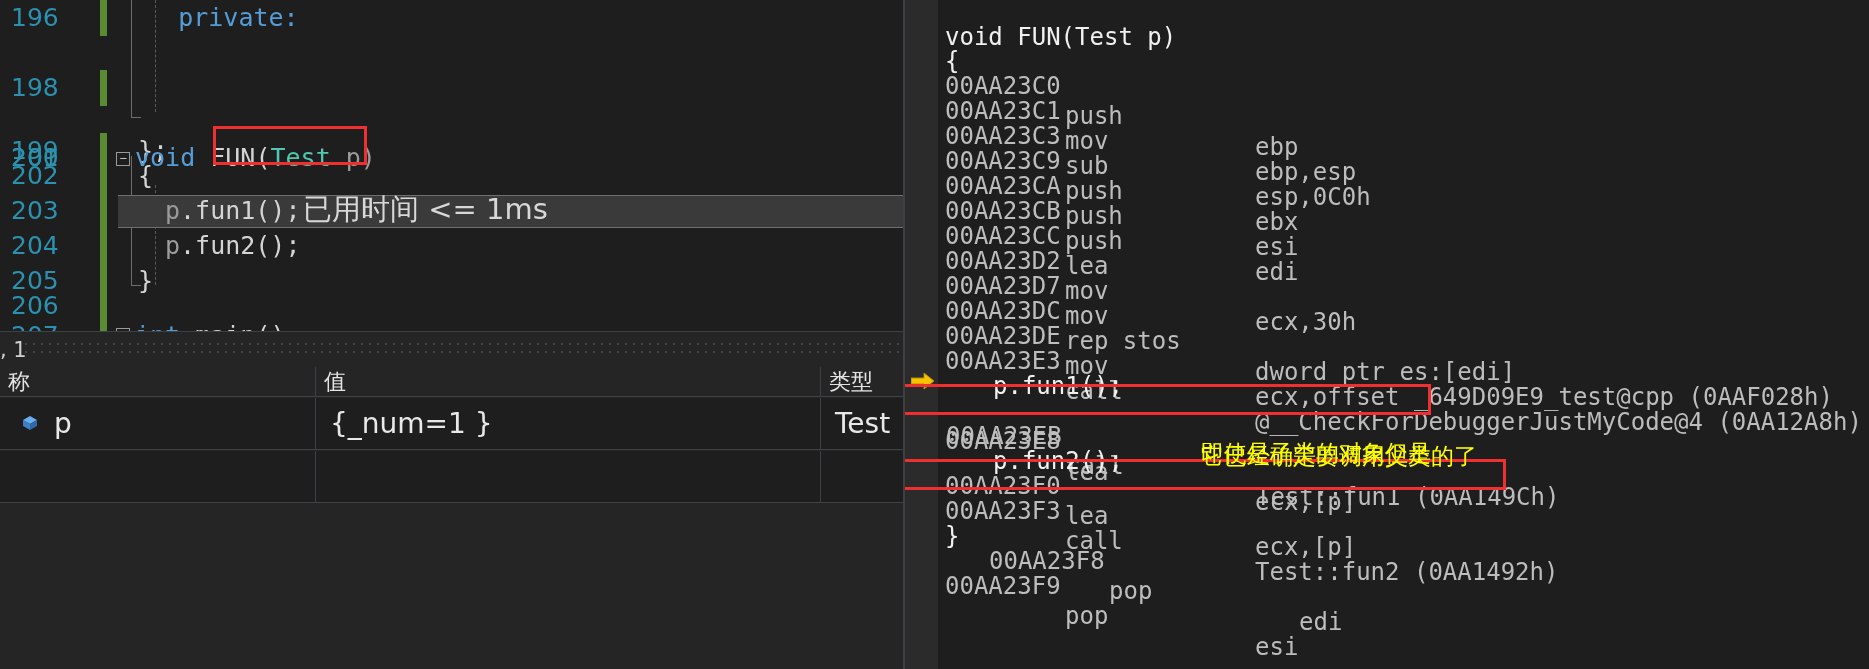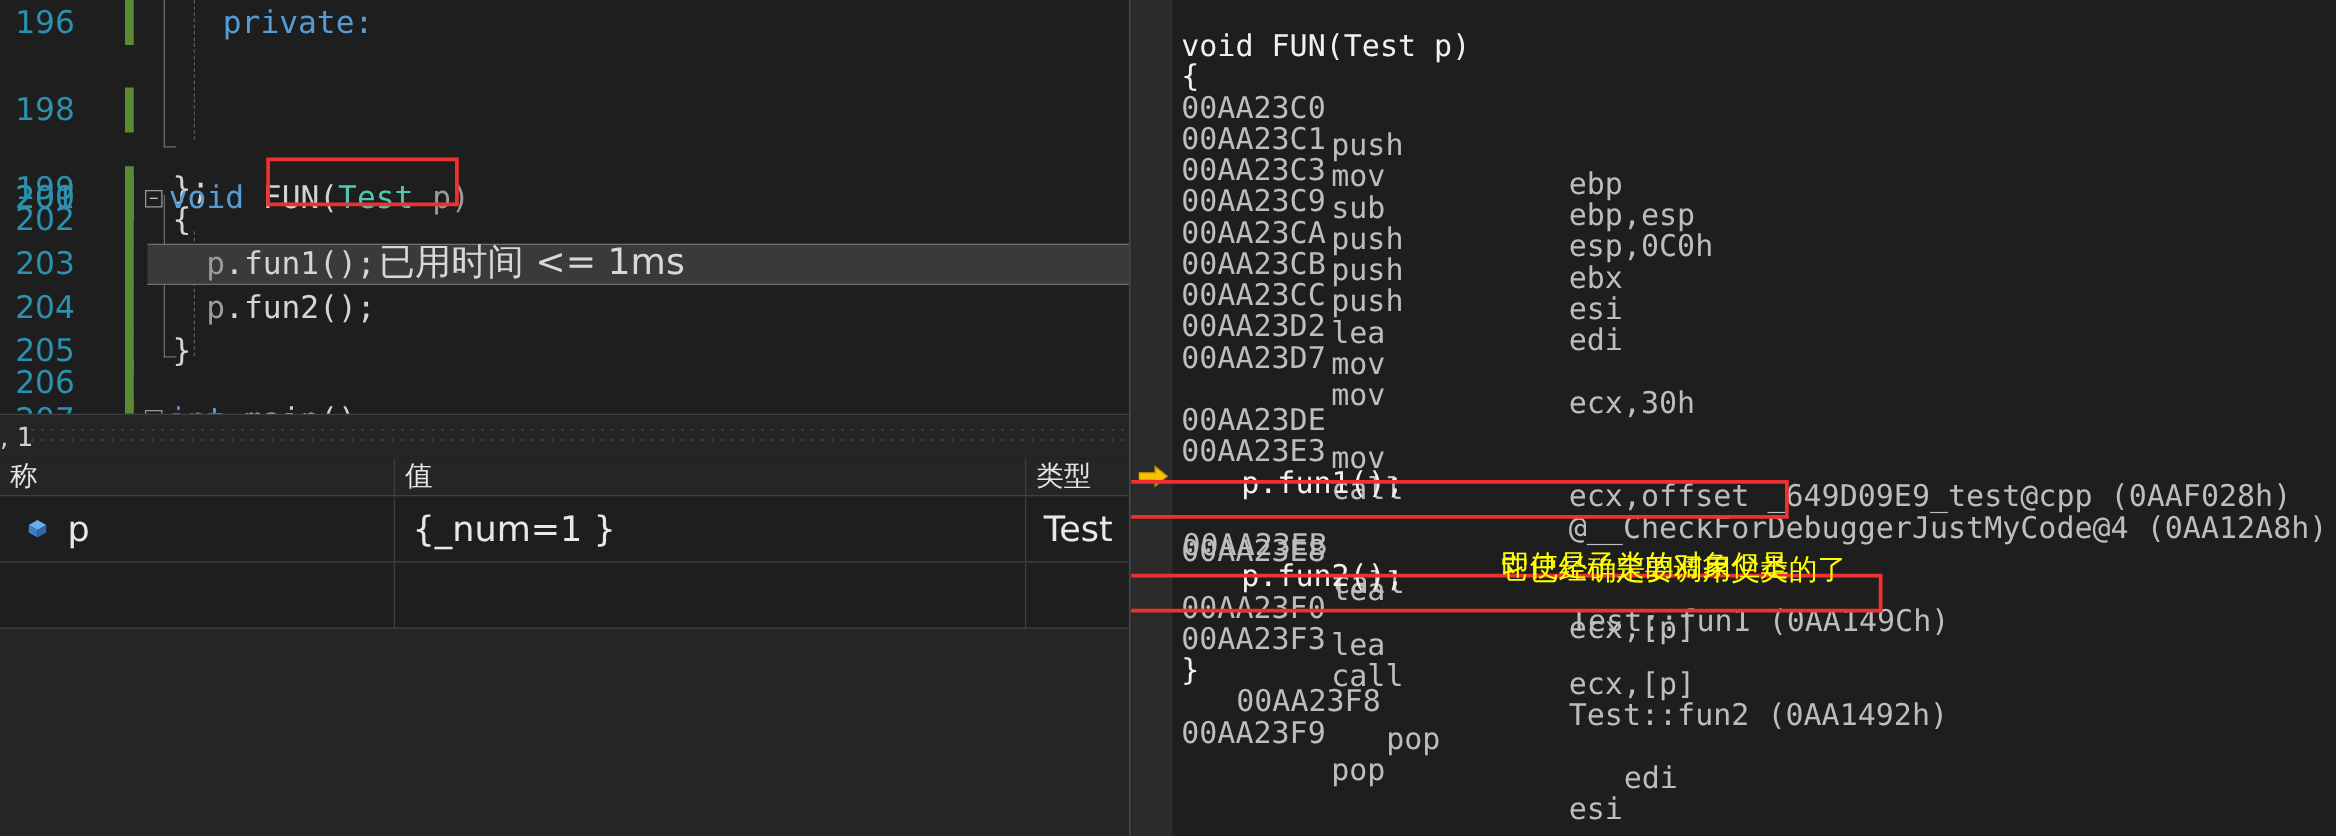--- a/index.html
+++ b/index.html
@@ -21,22 +21,22 @@
   .editor {
     position: absolute; left: 0; top: 0; width: 905px; height: 393px;
     background: #1e1e1e; overflow: hidden;
   }
   .code-line {
     position: relative; height: 35.5px; line-height: 35.5px;
     font-family: "DejaVu Sans Mono", monospace; font-size: 25px;
     white-space: pre;
   }
   .lnum {
-    position: absolute; left: 0; top: 0; width: 72px;
-    text-align: center; color: #2b91af; font-size: 25px;
+    position: absolute; left: 11px; top: 0; width: 72px;
+    text-align: left; color: #2b91af; font-size: 25px;
     font-family: "DejaVu Sans", sans-serif; letter-spacing: 0px;
   }
   .changebar {
     position: absolute; left: 100px; top: 0; width: 7px; height: 100%;
     background: #5a8a32;
   }
   .codetext {
     position: absolute; left: 118px; top: 0; color: #d4d4d4;
   }
   .kw     { color: #569cd6; }
@@ -343,20 +343,25 @@
     </div>
     <div class="dline" style="position:absolute; top:216px; left:0; width:964px;padding-left:16px;">
       <span class="addr">00AA23D2</span>
       <span class="mnem">mov</span>
       <span class="ops">ecx,30h</span>
     </div>
     <div class="dline" style="position:absolute; top:241px; left:0; width:964px;">
       <span class="addr">00AA23D7</span>
       <span class="mnem">mov</span>
     </div>
+    <div class="dline" style="position:absolute; top:266px; left:0; width:964px;">
+      <span class="addr">00AA23DC</span>
+      <span class="mnem">rep stos</span>
+      <span class="ops">dword ptr es:[edi]</span>
+    </div>
     <div class="dline" style="position:absolute; top:291px; left:0; width:1104px;">
       <span class="addr">00AA23DE</span>
       <span class="mnem">mov</span>
       <span class="ops">ecx,offset _649D09E9_test@cpp (0AAF028h)</span>
     </div>
     <div class="dline" style="position:absolute; top:316px; left:0; width:964px;">
       <span class="addr">00AA23E3</span>
       <span class="mnem">call</span>
       <span class="ops">@__CheckForDebuggerJustMyCode@4 (0AA12A8h)</span>
     </div>

